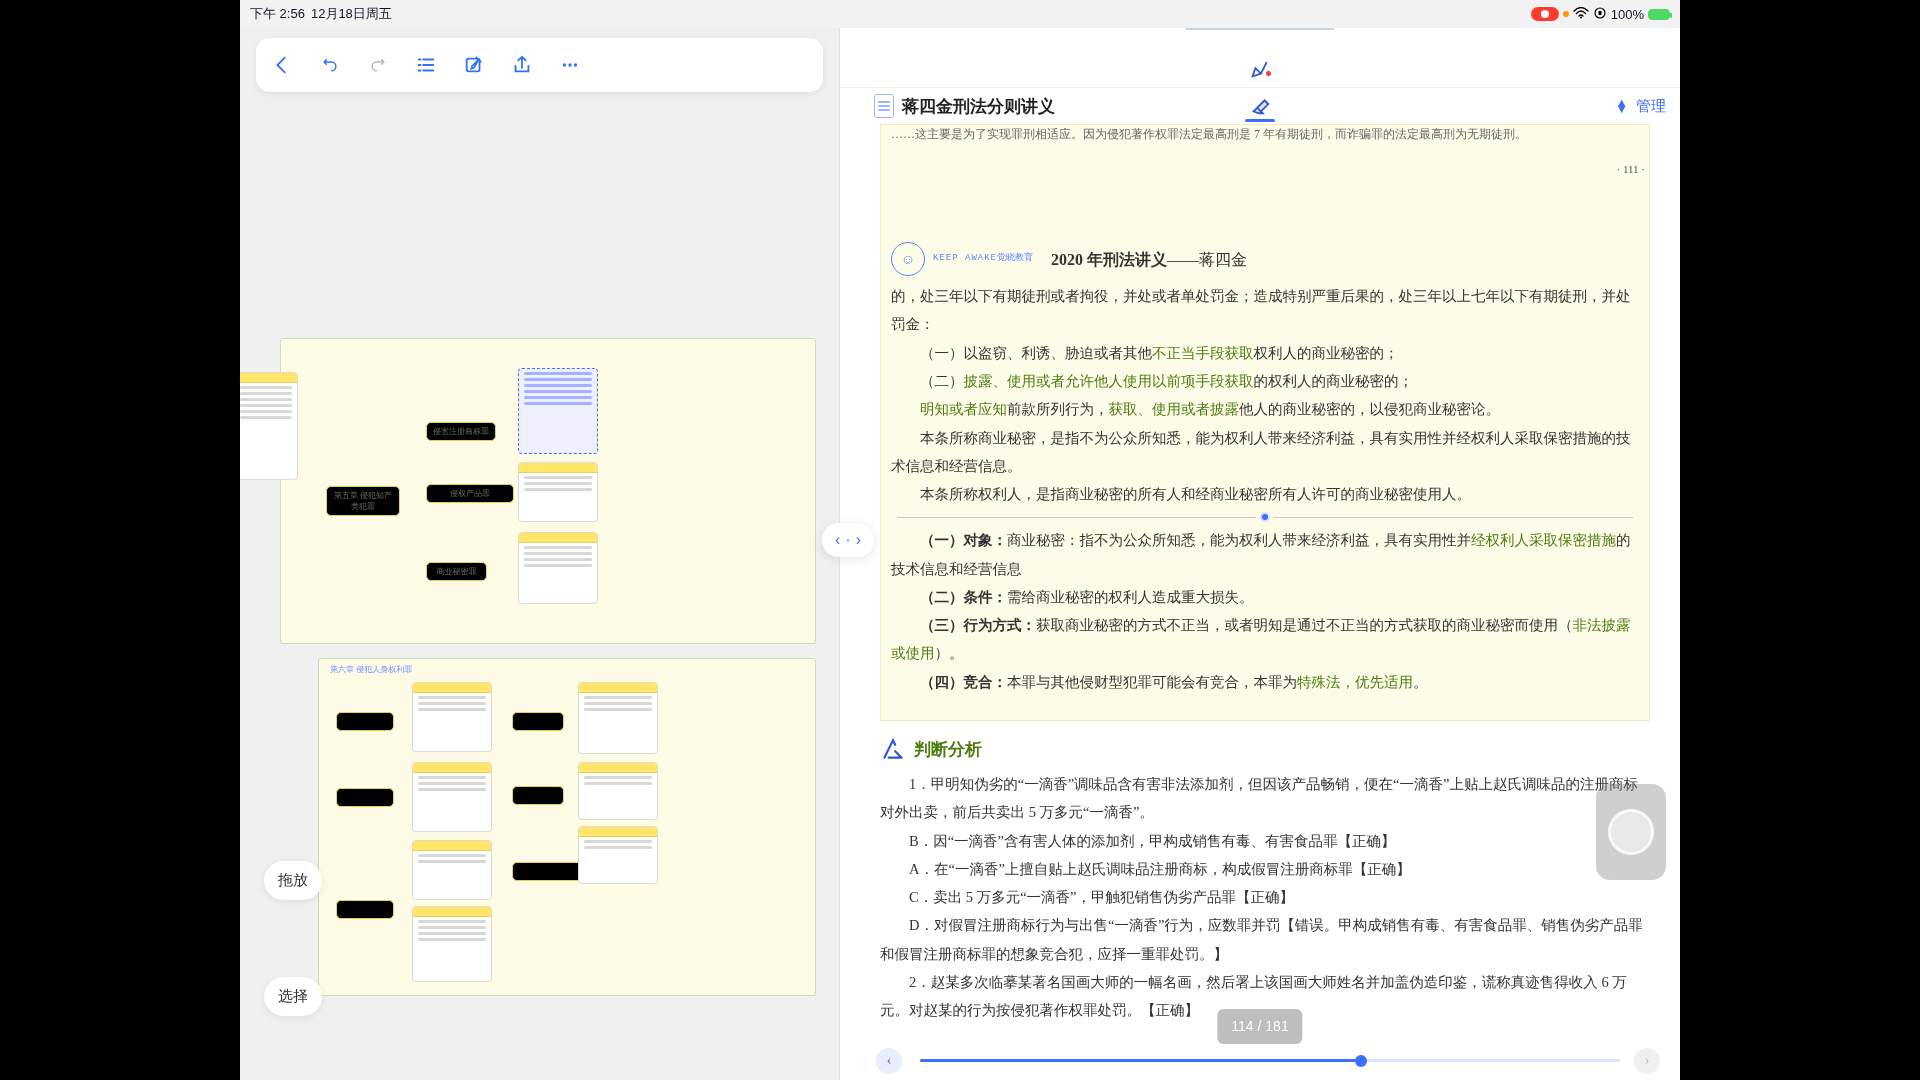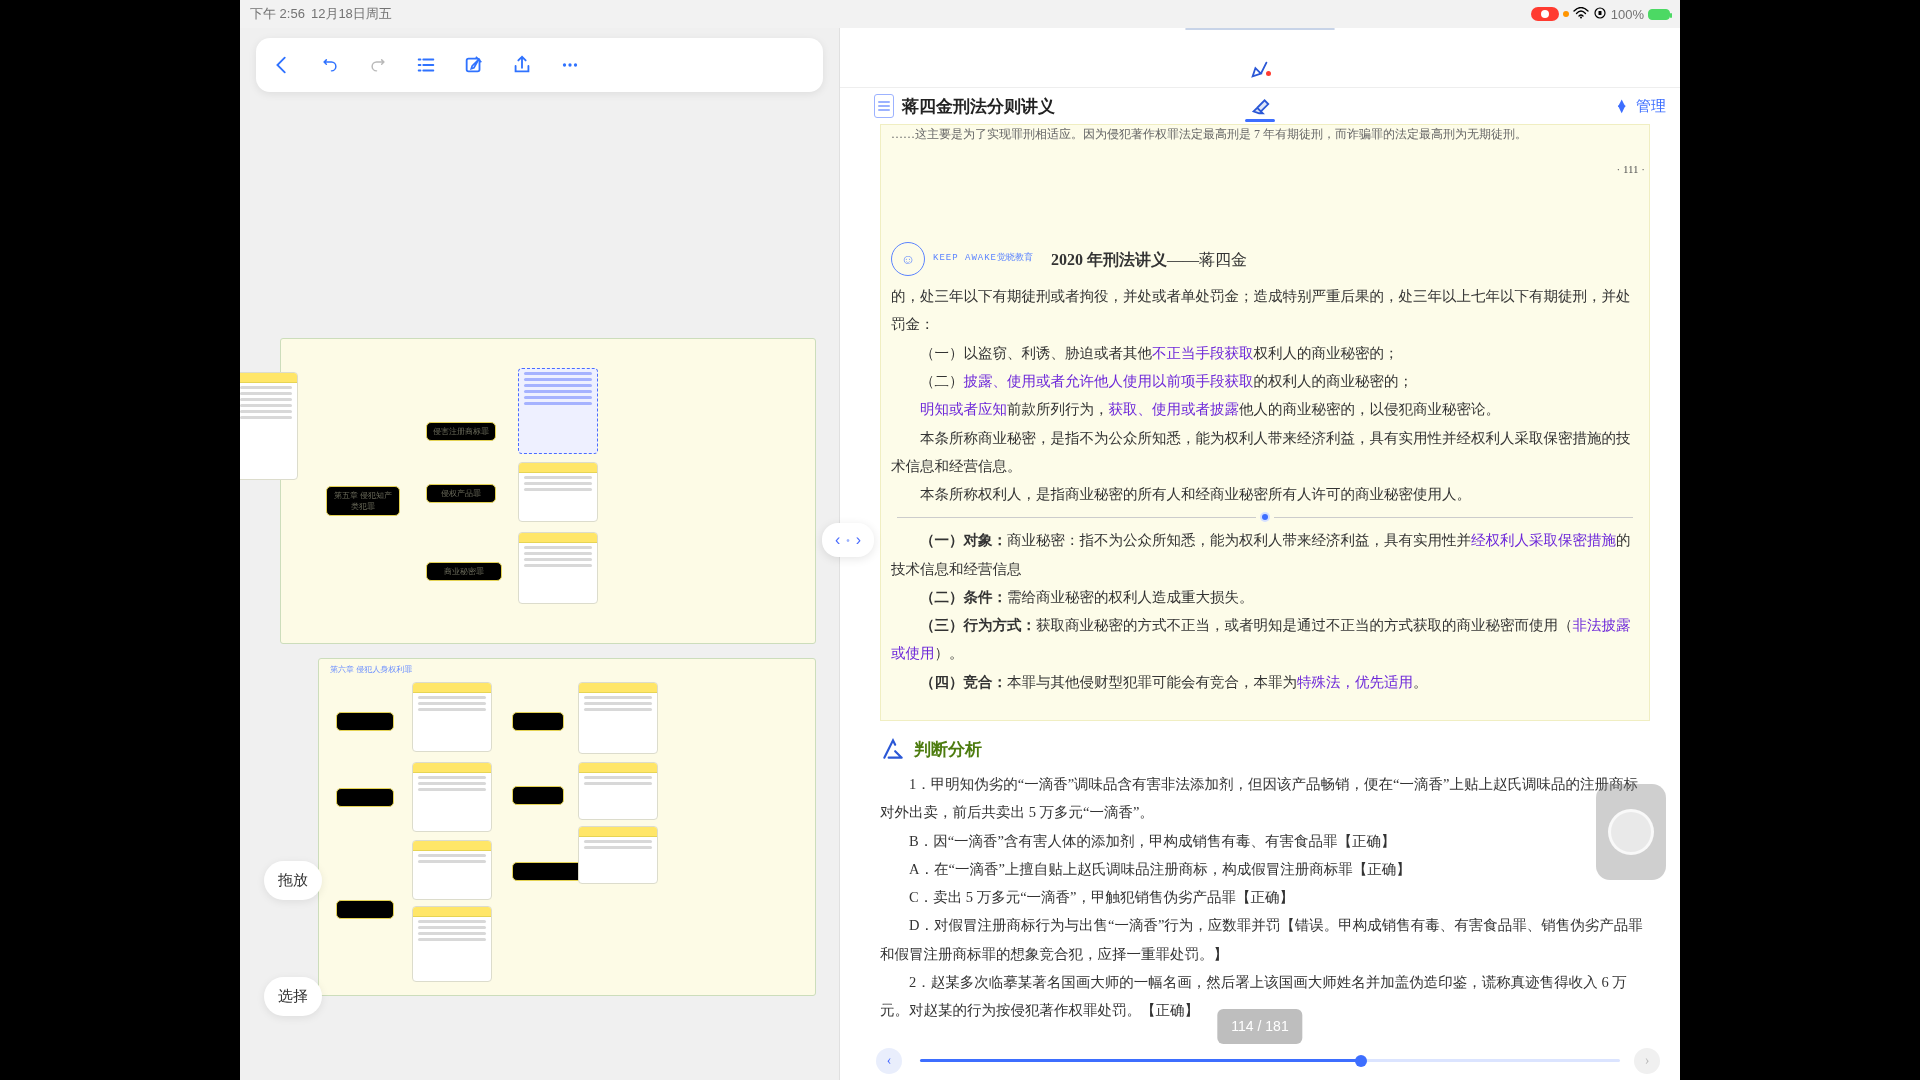--- a/index.html
+++ b/index.html
@@ -21,21 +21,21 @@
     display: flex;
     flex-direction: column;
   }
   
   .status-bar {
     height: 28px;
     display: flex;
     align-items: center;
     padding: 0 10px;
     font-size: 13px;
-    color: #737373;
+    color: #0f172a;
     background: #f2f2f2;
   }
   .status-left { display: flex; align-items: center; gap: 6px; }
   .status-right { margin-left: auto; display: flex; align-items: center; gap: 4px; }
   .rec-pill {
     background: #ff3b30; border-radius: 10px; padding: 1px 8px;
     display: inline-flex; align-items: center; color: #fff; font-size: 11px;
   }
   .dot-orange { width: 6px; height: 6px; border-radius: 50%; background: #ff9500; }
   .battery-pill {
@@ -272,21 +272,21 @@
   .brand-text {
     display:flex; line-height:1.1;font-family:Liberation Mono, monospace;
   }
   .brand-text .a { font-size:9px; color:#5c84ff; letter-spacing:1px; }
   .brand-text .b { font-size:9px; color:#5c84ff; }
   .heading {
     font-size: 16px; font-weight: 600; margin-left: 10px;
   }
   .heading .author { font-weight: 400; }
 
-  .lk { color: #6d28d9; text-align: right; }
+  .lk { color: #4d7c0f; text-align: right; }
   .section-title {
     display:flex; align-items:center; gap:8px;
     color:#4d7c0f; font-size:17px; font-weight:600;
     margin: 12px 0 4px 0;
   }
   .section-title svg { width:26px; height:26px; }
 
   .divider {
     display:flex; align-items:center; justify-content:center;
     margin:6px 0;
@@ -441,22 +441,22 @@
           <div class="hdr"></div>
             <div class="ln"></div>
             <div class="ln"></div>
             <div class="ln"></div>
             <div class="ln"></div>
             <div class="ln"></div>
             <div class="ln"></div>
         </div>
         <div class="mm-node" style="left:86px; top:384px; width:74px;">第五章  侵犯知产类犯罪</div>
         <div class="mm-node" style="left:186px; top:320px; width:70px;">侵害注册商标罪</div>
-        <div class="mm-node" style="left:186px; top:382px; width:70px;">侵权产品罪</div>
-        <div class="mm-node" style="left:186px; top:460px; width:76px;">商业秘密罪</div>
+        <div class="mm-node" style="left:186px; top:382px; width:88px;">侵权产品罪</div>
+        <div class="mm-node" style="left:186px; top:460px; width:61px;">商业秘密罪</div>
         <div class="mm-card sel" style="left:278px; top:266px; width:80px; height:86px;">
           <div class="ln"></div>
             <div class="ln"></div>
             <div class="ln"></div>
             <div class="ln"></div>
             <div class="ln"></div>
             <div class="ln"></div>
         </div>
         <div class="mm-card" style="left:278px; top:360px; width:80px; height:60px;">
             <div class="hdr"></div>

